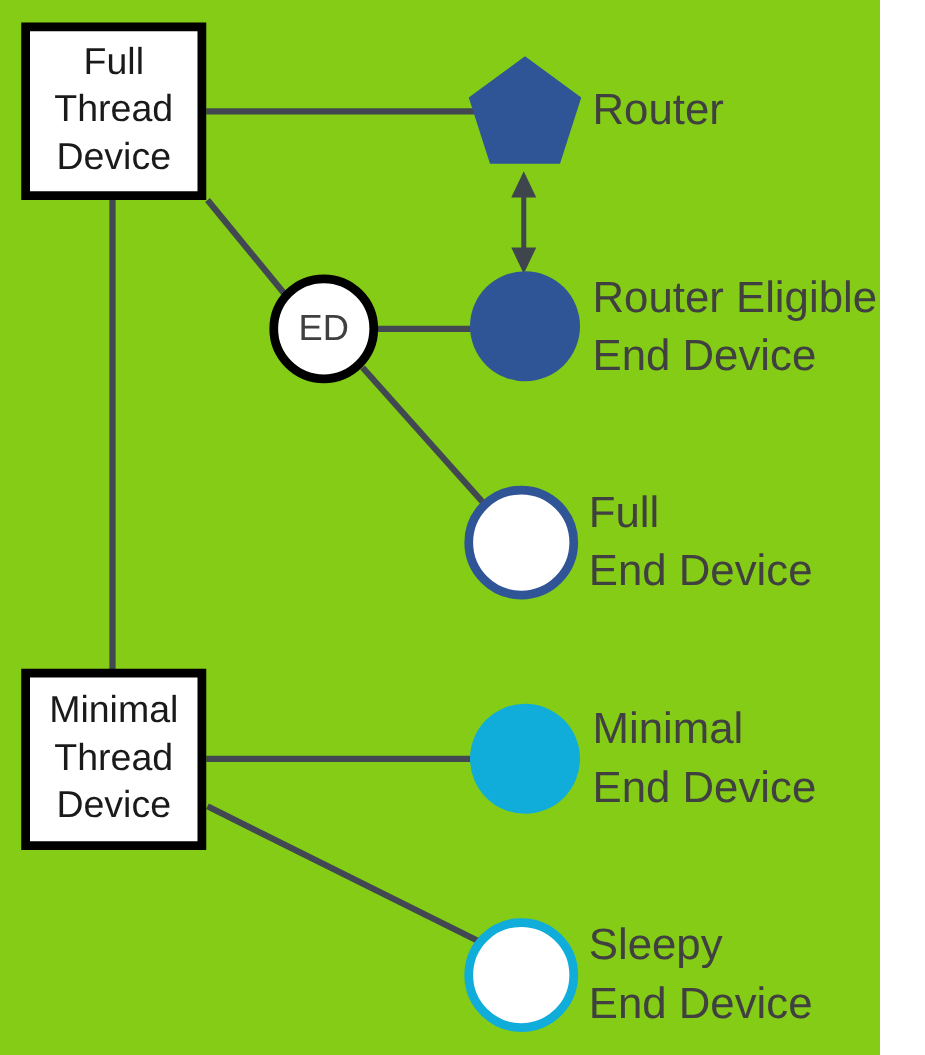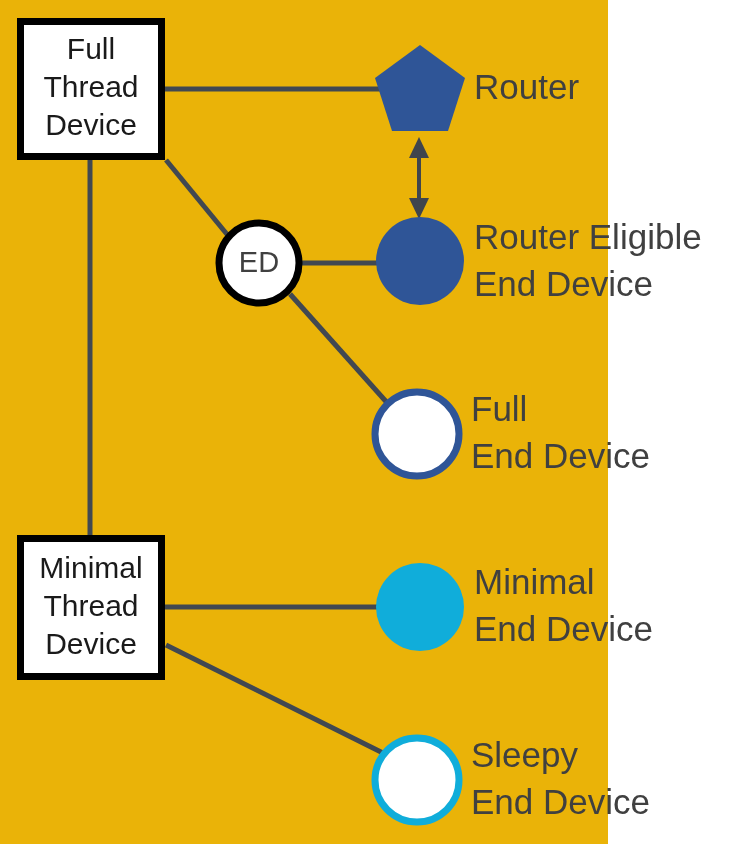--- a/index.html
+++ b/index.html
@@ -8,23 +8,23 @@
     background: #ffffff;
   }
   body {
     width: 740px;
     height: 844px;
     font-family: "Liberation Sans", sans-serif;
     overflow: hidden;
   }
   #diagram-root {
     position: relative;
-    width: 608px;
+    width: 704px;
     height: 844px;
-    background: #eab308;
+    background: #84cc16;
   }
   svg.diagram {
     display: block;
     width: 740px;
     height: 844px;
   }
   .node-box-rect {
     fill: #ffffff;
     stroke: #000000;
     stroke-width: 7;

